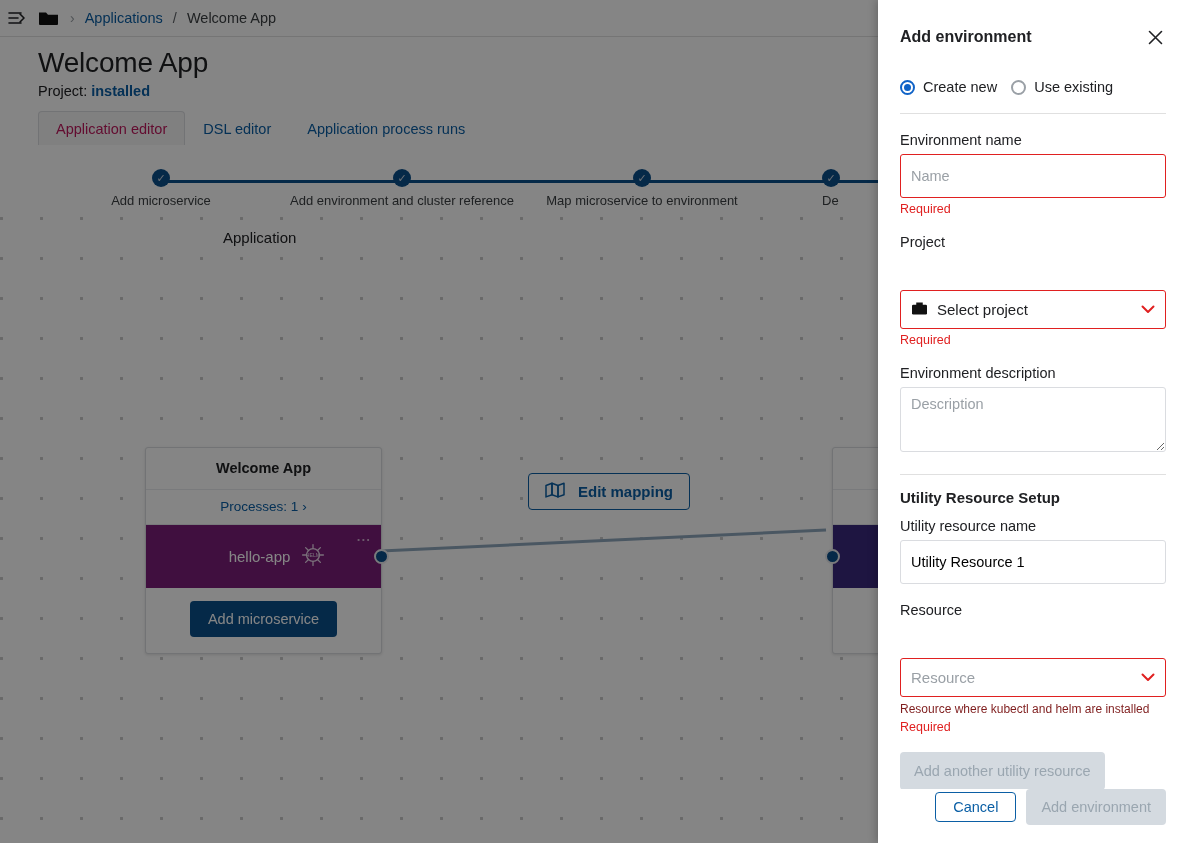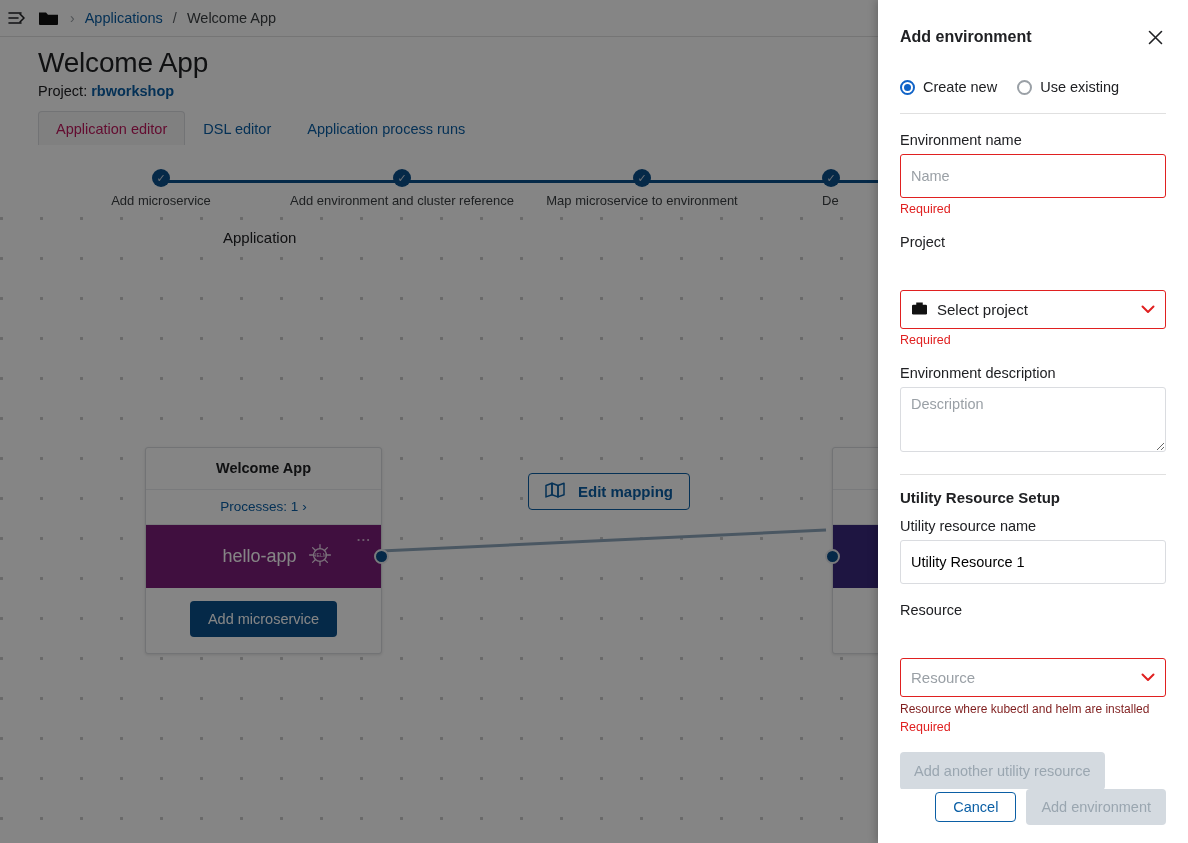--- a/index.html
+++ b/index.html
@@ -126,21 +126,21 @@
     text-align: center; font-size: 13.5px; color: #0b5fa5;
     padding: 9px 0 10px; cursor: pointer;
     border-bottom: 1px solid #e8eaed;
   }
   .ms-node {
     position: relative;
     background: #7b1e7a; height: 63px;
     display: flex; align-items: center; justify-content: center;
     gap: 10px; cursor: pointer;
   }
-  .ms-node-label { color: #ffffff; font-size: 18px; margin-left: 28px; }
+  .ms-node-label { color: #ffffff; font-size: 15px; margin-left: 28px; }
   .ms-kebab {
     position: absolute; right: 12px; top: 8px;
     color: #e7d4e7; font-size: 14px; line-height: 10px; cursor: pointer;
     letter-spacing: 0; writing-mode: vertical-rl;
   }
   .node-port {
     position: absolute; width: 15px; height: 15px; border-radius: 50%;
     background: #0b4f8a; border: 2px solid #e8eaed; cursor: pointer;
   }
   .app-card-footer { padding: 13px 0 16px; text-align: center; }
@@ -190,21 +190,21 @@
   .panel-head {
     display: flex; align-items: center; justify-content: space-between;
   }
   .panel-title { font-size: 16px; color: #202124; font-weight: bold; }
   .close-x {
     width: 22px; height: 22px; cursor: pointer;
     display: flex; align-items: center; justify-content: center;
     color: #202124; font-size: 19px; line-height: 1;
   }
 
-  .radio-row { display: flex; align-items: center; gap: 20px; margin-top: 31px; }
+  .radio-row { display: flex; align-items: center; gap: 14px; margin-top: 31px; }
   .radio-item { display: flex; align-items: center; gap: 8px; cursor: pointer; }
   .radio-dot {
     width: 15px; height: 15px; border-radius: 50%;
     border: 2px solid #9aa0a6; background: #fff;
     display: flex; align-items: center; justify-content: center;
   }
   .radio-dot.checked { border-color: #1063c7; }
   .radio-dot.checked::after {
     content: ""; width: 7px; height: 7px; border-radius: 50%; background: #1063c7;
   }
@@ -294,21 +294,21 @@
     <span class="tb-sep">›</span>
     <a class="crumb-link">Applications</a>
     <span class="crumb-slash">/</span>
     <span class="crumb-current">Welcome App</span>
   </div>
 
   <div class="page-header">
     <div class="page-title">Welcome App</div>
     <div class="page-sub">
       <span>Project:</span>
-      <a>rbworkshop</a>
+      <a>installed</a>
     </div>
   </div>
 
   <div class="tabs">
     <div class="tab active">Application editor</div>
     <div class="tab">DSL editor</div>
     <div class="tab">Application process runs</div>
   </div>
 
   <div class="stepper-wrap">

